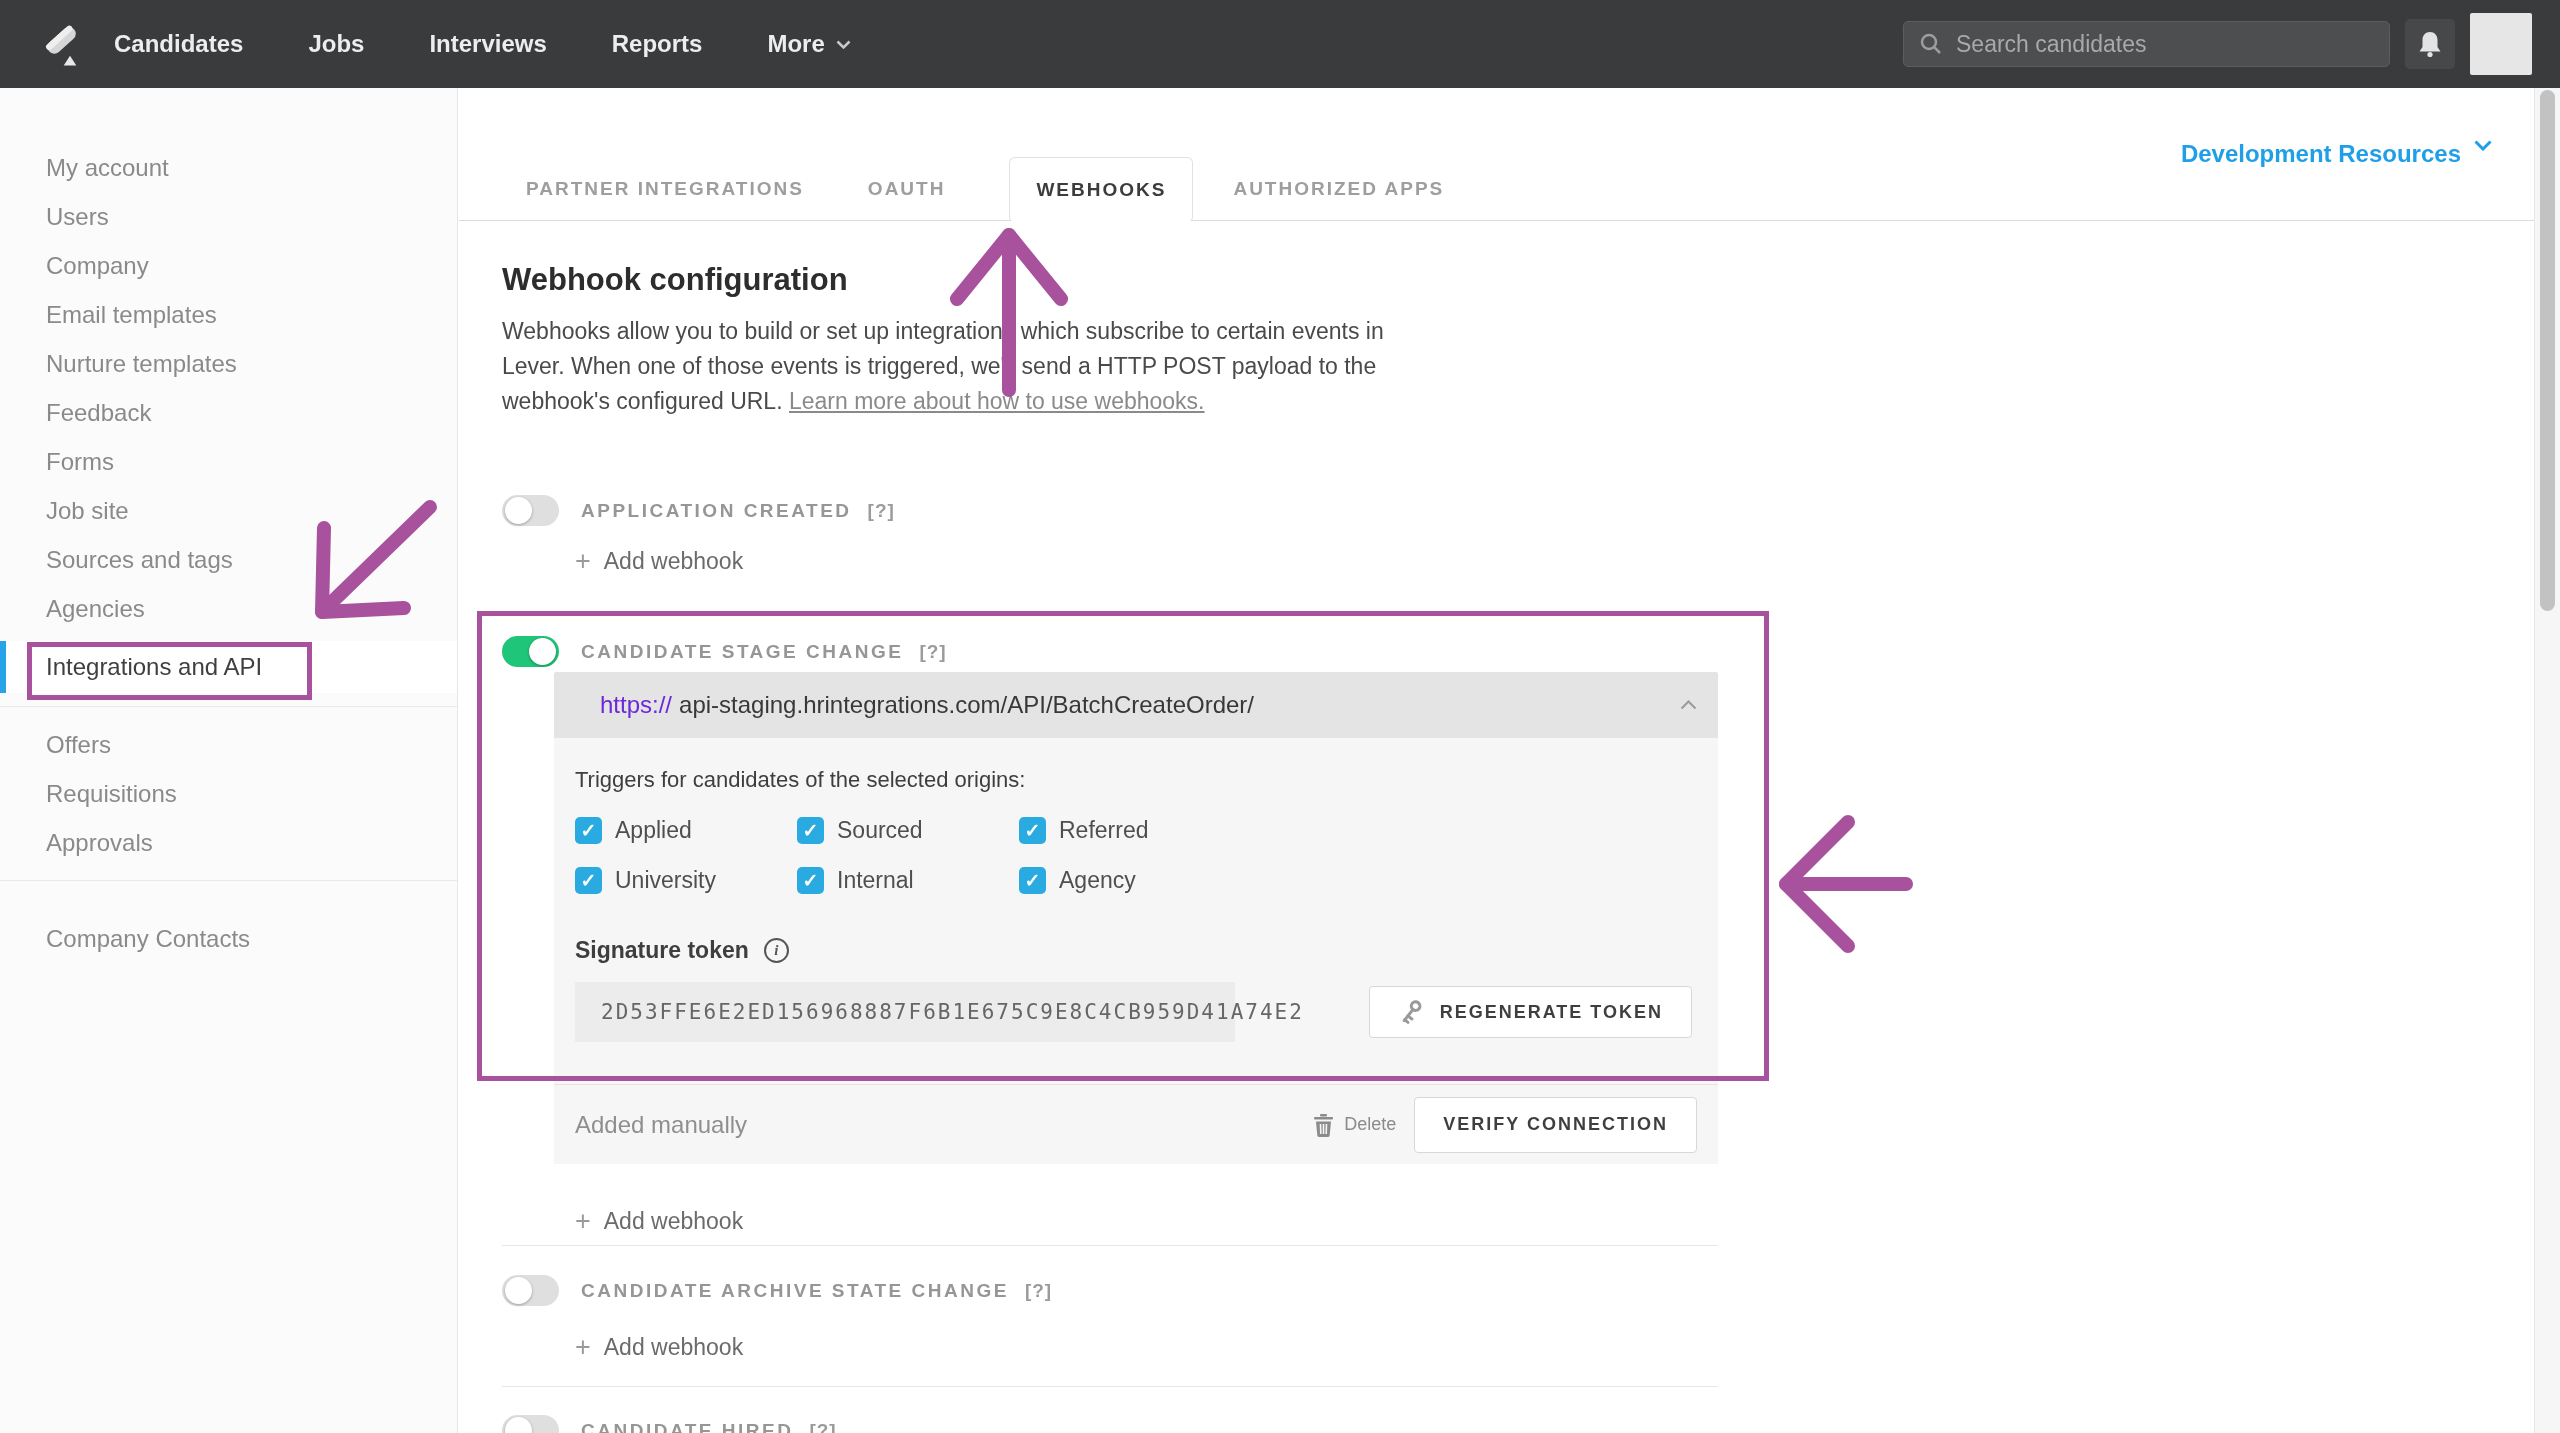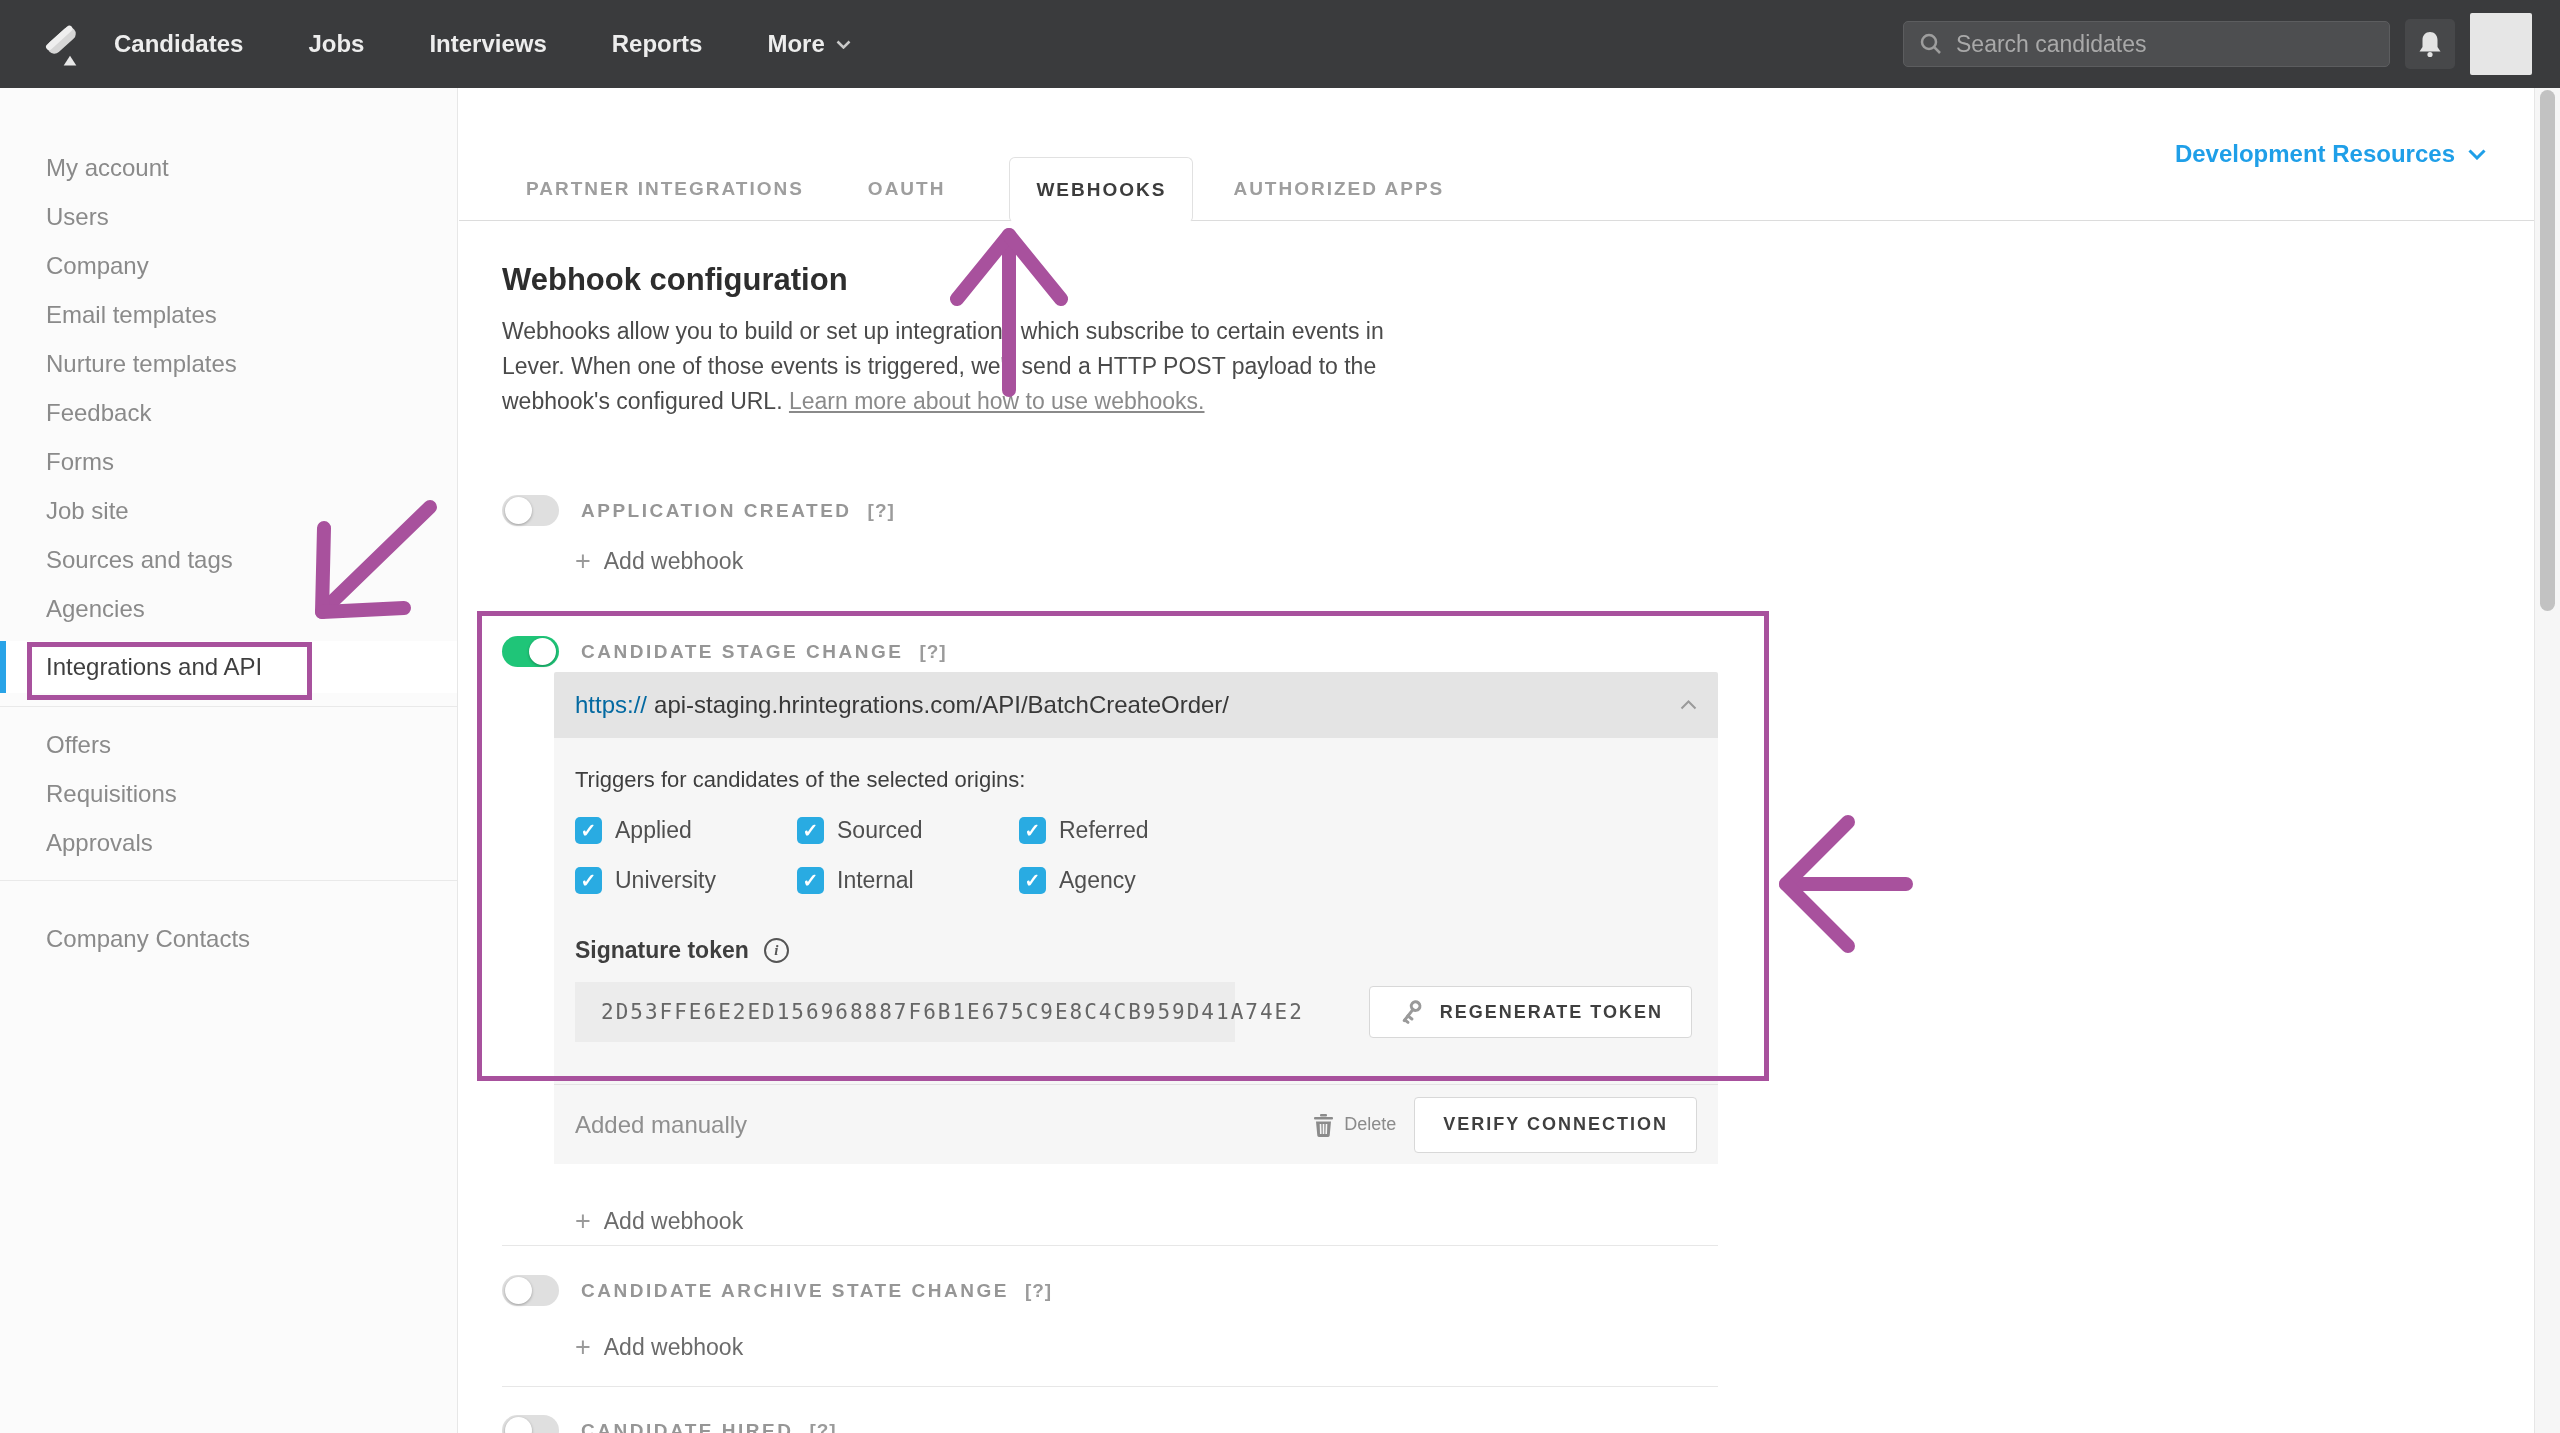--- a/index.html
+++ b/index.html
@@ -26,21 +26,21 @@
            border-right:1px solid #e7e7e7;box-sizing:border-box;padding-top:55px;}
   .side-item{height:49px;display:flex;align-items:center;padding-left:46px;font-size:24px;
              color:#8a8a8a;cursor:pointer;position:relative;}
   .side-item.active{background:#fff;color:#3f3f3f;height:52px;margin-top:8px;}
   .side-item.active::before{content:"";position:absolute;left:0;top:0;bottom:0;width:6px;background:#29a3e7;}
   .side-divider{height:1px;background:#e9e9e9;margin:13px 0;}
   .side-gap{height:20px;}
 
   
   .main{position:absolute;left:459px;top:88px;right:26px;bottom:0;overflow:hidden;background:#fff;}
-  .dev-resources{position:absolute;top:52px;right:48px;display:flex;align-items:center;gap:13px;
+  .dev-resources{position:absolute;top:52px;right:42px;display:flex;gap:13px;
                  color:#1f9fe8;font-size:24px;font-weight:bold;cursor:pointer;}
 
   .tabs{margin-top:70px;display:flex;align-items:center;border-bottom:1px solid #dcdcdc;
         padding-left:67px;height:63px;box-sizing:border-box;}
   .tab{font-size:19px;font-weight:bold;letter-spacing:2px;color:#9e9e9e;margin-right:64px;
        cursor:pointer;white-space:nowrap;display:flex;align-items:center;height:100%;}
   .tab.active{color:#3c3c3c;background:#fff;border:1px solid #e1e1e1;border-bottom:1px solid #fff;
               border-radius:6px;padding:0 26px;margin-bottom:-1px;height:64px;margin-right:40px;}
 
   .page-title{margin:41px 0 0 43px;font-size:31px;font-weight:bold;color:#2d2d2d;}
@@ -68,21 +68,21 @@
   .sec-archive{margin-top:29px;}
   .sec-hired{margin-top:28px;}
   .rule{height:1px;background:#e7e7e7;margin-left:43px;width:1216px;}
   .rule-1{margin-top:9px;}
   .rule-2{margin-top:24px;}
 
   
   .panel{margin:5px 0 0 95px;width:1164px;}
   .url-bar{height:66px;background:#e4e4e4;display:flex;align-items:center;padding:0 21px;
            box-sizing:border-box;border-radius:2px 2px 0 0;cursor:pointer;}
-  .url-scheme{color:#0369a1;font-size:24px;margin-right:7px;}
+  .url-scheme{color:#6d28d9;font-size:24px;margin-right:7px;margin-left:25px;}
   .url-path{color:#383838;font-size:24px;}
   .url-collapse{margin-left:auto;display:flex;align-items:center;cursor:pointer;}
   .panel-body{background:#f6f6f6;padding:28px 21px 0 21px;box-sizing:border-box;}
   .triggers-title{font-size:22px;font-weight:normal;color:#3e3e3e;height:28px;line-height:28px;}
   .cb-grid{margin-top:22px;display:grid;grid-template-columns:222px 222px auto;row-gap:22px;width:700px;}
   .cb{display:flex;align-items:center;gap:13px;cursor:pointer;height:28px;}
   .cb-box{width:27px;height:27px;border-radius:5px;background:#29abe2;display:flex;align-items:center;
           justify-content:center;flex:none;}
   .cb-tick{color:#fff;font-size:19px;font-weight:bold;line-height:1;}
   .cb-label{font-size:23px;color:#4f4f4f;}

